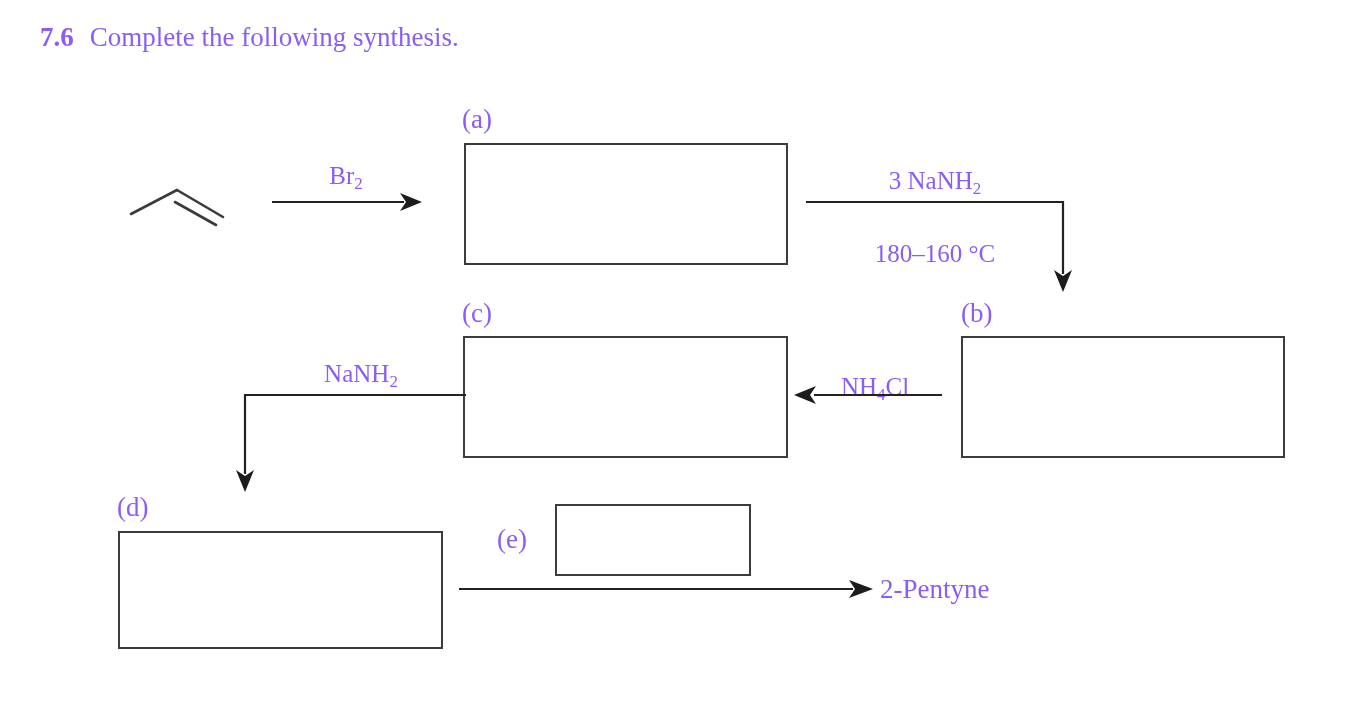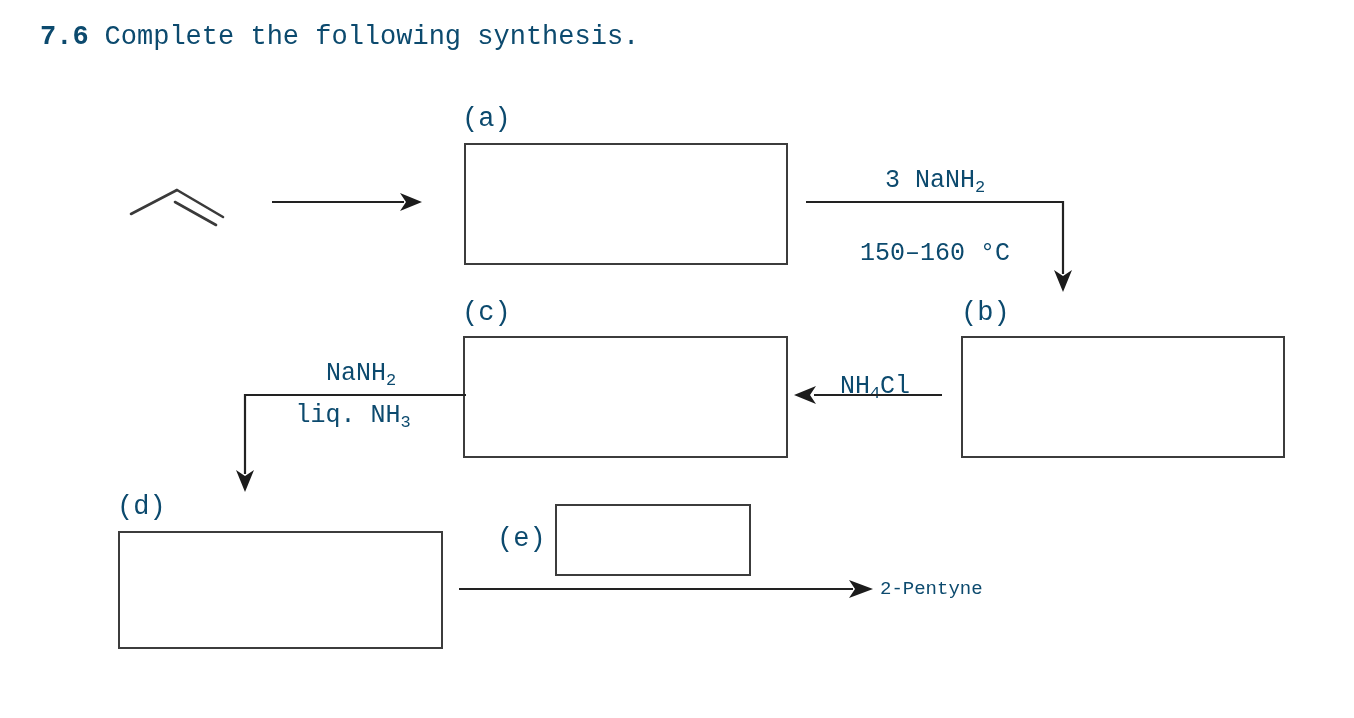--- a/index.html
+++ b/index.html
@@ -6,22 +6,22 @@
   html, body {
     margin: 0;
     padding: 0;
     background: #ffffff;
   }
   #page {
     position: relative;
     width: 1354px;
     height: 718px;
     background: #ffffff;
-    font-family: Liberation Mono, monospace;
-    color: #0c4a6e;
+    font-family: Liberation Serif, serif;
+    color: #8b5cf6;
     overflow: hidden;
   }
   
   #question-heading {
     position: absolute;
     left: 40px;
     top: 20px;
     font-size: 27px;
     line-height: 34px;
     white-space: nowrap;
@@ -66,21 +66,21 @@
     stroke-width: 2.2;
     fill: none;
   }
   .arrow-head {
     fill: #1c1c1c;
     stroke: none;
   }
   
   #product-label {
     position: absolute;
-    font-size: 19px;
+    font-size: 27px;
     line-height: 32px;
     white-space: nowrap;
   }
   
   #start-structure {
     position: absolute;
   }
   #start-structure line {
     stroke: #3a3a3a;
     stroke-width: 2.6;
@@ -96,33 +96,36 @@
   <div id="question-heading">
     <span class="qnum">7.6</span><span>Complete the following synthesis.</span>
   </div>
 
   <svg id="start-structure" style="left:120px; top:178px;" width="116" height="50" viewBox="0 0 116 50">
     <line x1="11" y1="36" x2="57" y2="12"></line>
     <line x1="57" y1="12" x2="103" y2="39"></line>
     <line x1="55" y1="24" x2="96" y2="47"></line>
   </svg>
 
+  <div class="reagent" style="left:272px; top:160px; width:148px;">
+    <span>Br<sub>2</sub></span>
+  </div>
   <svg class="arrow-svg" style="left:272px; top:190px;" width="152" height="26" viewBox="0 0 152 26">
     <line class="arrow-line" x1="0" y1="12" x2="132" y2="12"></line>
     <polygon class="arrow-head" points="128,3 150,12 128,21 134,12"></polygon>
   </svg>
 
   <div class="box-label" style="left:462px; top:104px;">(a)</div>
   <div class="answer-box" style="left:464px; top:143px; width:324px; height:122px;"></div>
 
   <div class="reagent" style="left:806px; top:165px; width:258px;">
     <span>3 NaNH<sub>2</sub></span>
   </div>
   <div class="reagent" style="left:806px; top:238px; width:258px;">
-    <span>150–160 °C</span>
+    <span>180–160 °C</span>
   </div>
   <svg class="arrow-svg" style="left:804px; top:196px;" width="272" height="98" viewBox="0 0 272 98">
     <path class="arrow-line" d="M 2 6 L 259 6 L 259 78"></path>
     <polygon class="arrow-head" points="250,74 259,96 268,74 259,80"></polygon>
   </svg>
 
   <div class="box-label" style="left:961px; top:298px;">(b)</div>
   <div class="answer-box" style="left:961px; top:336px; width:324px; height:122px;"></div>
 
   <div class="reagent" style="left:810px; top:371px; width:130px;">
@@ -132,23 +135,20 @@
     <line class="arrow-line" x1="136" y1="12" x2="8" y2="12"></line>
     <polygon class="arrow-head" points="10,3 -12,12 10,21 4,12"></polygon>
   </svg>
 
   <div class="box-label" style="left:462px; top:298px;">(c)</div>
   <div class="answer-box" style="left:463px; top:336px; width:325px; height:122px;"></div>
 
   <div class="reagent" style="left:252px; top:358px; width:218px;">
     <span>NaNH<sub>2</sub></span>
   </div>
-  <div class="reagent" style="left:244px; top:400px; width:218px;">
-    <span>liq. NH<sub>3</sub></span>
-  </div>
   <svg class="arrow-svg" style="left:234px; top:388px;" width="236" height="108" viewBox="0 0 236 108">
     <path class="arrow-line" d="M 232 7 L 11 7 L 11 86"></path>
     <polygon class="arrow-head" points="2,82 11,104 20,82 11,88"></polygon>
   </svg>
 
   <div class="box-label" style="left:117px; top:492px;">(d)</div>
   <div class="answer-box" style="left:118px; top:531px; width:325px; height:118px;"></div>
 
   <div class="box-label" style="left:497px; top:524px;">(e)</div>
   <div class="answer-box" style="left:555px; top:504px; width:196px; height:72px;"></div>

